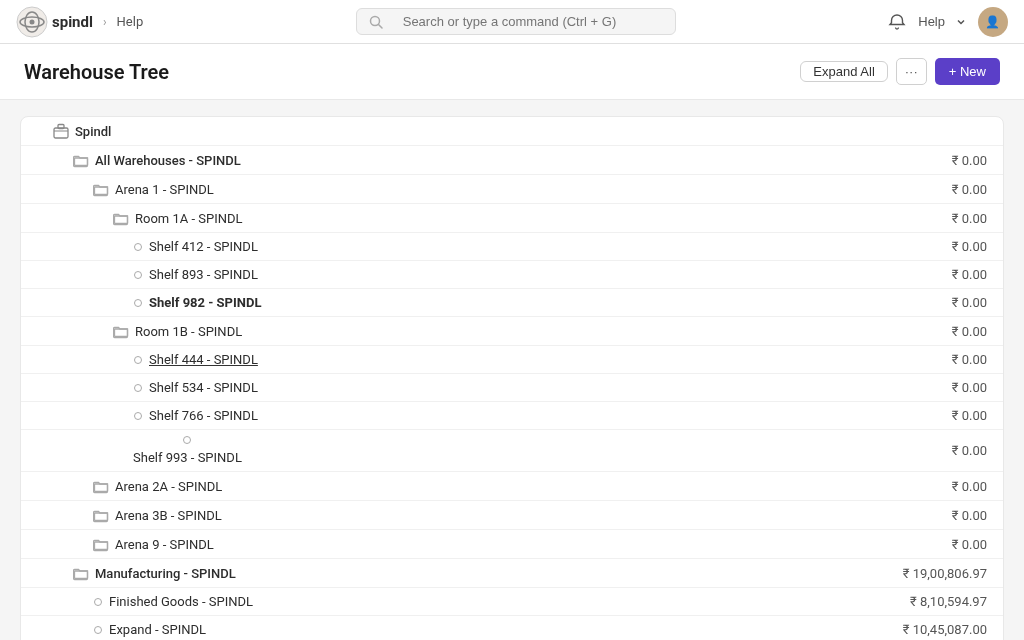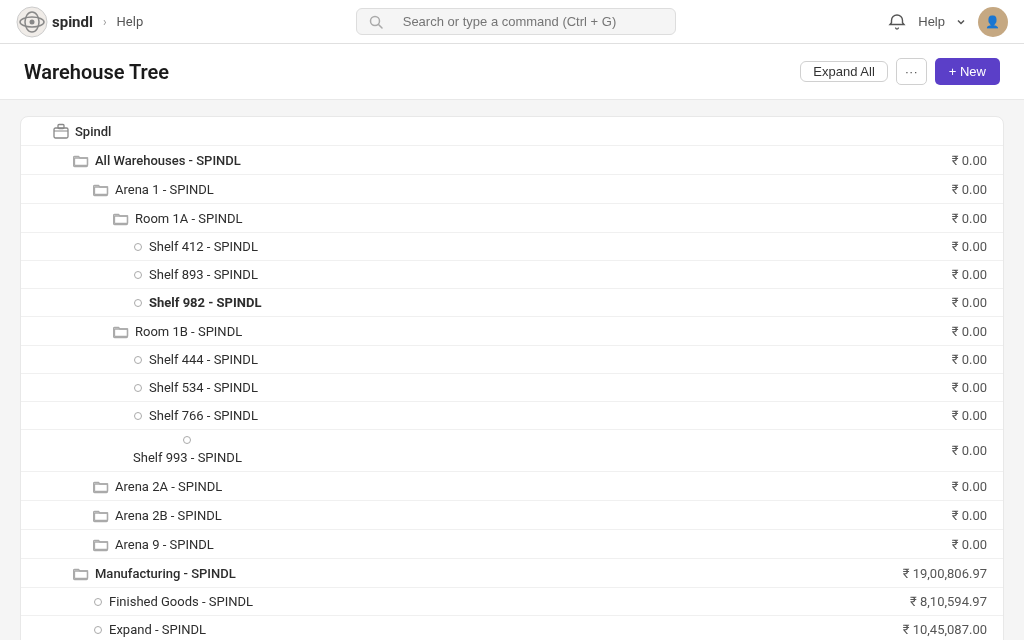--- a/index.html
+++ b/index.html
@@ -329,36 +329,36 @@
     <div class="tree-left" style="padding-left: 76px;">
       <svg width="16" height="16" viewBox="0 0 16 16" fill="none">
     <path d="M1.5 4.5h4l1.5 1.5H14.5v7.5a1 1 0 0 1-1 1h-12a1 1 0 0 1-1-1V5.5a1 1 0 0 1 1-1z" stroke="#aaa" stroke-width="1.3" fill="none"></path>
     <rect x="1.5" y="6" width="13" height="7.5" rx="0.7" stroke="#aaa" stroke-width="1.3" fill="none"></rect>
   </svg>
       <span class="tree-label" style="font-weight: 400;">Room 1B - SPINDL</span>
     </div>
     <span class="tree-value">₹ 0.00</span>
   </div>
       <div class="tree-row">
+    <div class="tree-left" style="padding-left: 96px; text-decoration: underline;">
+      <span class="icon-dot"></span>
+      <span class="tree-label" style="font-weight: 400;">Shelf 444 - SPINDL</span>
+    </div>
+    <span class="tree-value">₹ 0.00</span>
+  </div>
+      <div class="tree-row">
     <div class="tree-left" style="padding-left: 96px;">
       <span class="icon-dot"></span>
-      <span class="tree-label" style="font-weight: 400;">Shelf 444 - SPINDL</span>
+      <span class="tree-label" style="font-weight: 400;">Shelf 534 - SPINDL</span>
     </div>
     <span class="tree-value">₹ 0.00</span>
   </div>
       <div class="tree-row">
     <div class="tree-left" style="padding-left: 96px;">
       <span class="icon-dot"></span>
-      <span class="tree-label" style="font-weight: 400;">Shelf 534 - SPINDL</span>
-    </div>
-    <span class="tree-value">₹ 0.00</span>
-  </div>
-      <div class="tree-row">
-    <div class="tree-left" style="padding-left: 96px;">
-      <span class="icon-dot"></span>
       <span class="tree-label" style="font-weight: 400;">Shelf 766 - SPINDL</span>
     </div>
     <span class="tree-value">₹ 0.00</span>
   </div>
       <div class="tree-row">
     <div class="tree-left" style="padding-left: 96px; flex-direction: column;">
       <span class="icon-dot"></span>
       <span class="tree-label" style="font-weight: 400;">Shelf 993 - SPINDL</span>
     </div>
     <span class="tree-value">₹ 0.00</span>
@@ -372,21 +372,21 @@
       <span class="tree-label" style="font-weight: 400;">Arena 2A - SPINDL</span>
     </div>
     <span class="tree-value">₹ 0.00</span>
   </div>
       <div class="tree-row">
     <div class="tree-left" style="padding-left: 56px;">
       <svg width="16" height="16" viewBox="0 0 16 16" fill="none">
     <path d="M1.5 4.5h4l1.5 1.5H14.5v7.5a1 1 0 0 1-1 1h-12a1 1 0 0 1-1-1V5.5a1 1 0 0 1 1-1z" stroke="#aaa" stroke-width="1.3" fill="none"></path>
     <rect x="1.5" y="6" width="13" height="7.5" rx="0.7" stroke="#aaa" stroke-width="1.3" fill="none"></rect>
   </svg>
-      <span class="tree-label" style="font-weight: 400;">Arena 2B - SPINDL</span>
+      <span class="tree-label" style="font-weight: 400;">Arena 3B - SPINDL</span>
     </div>
     <span class="tree-value">₹ 0.00</span>
   </div>
       <div class="tree-row">
     <div class="tree-left" style="padding-left: 56px;">
       <svg width="16" height="16" viewBox="0 0 16 16" fill="none">
     <path d="M1.5 4.5h4l1.5 1.5H14.5v7.5a1 1 0 0 1-1 1h-12a1 1 0 0 1-1-1V5.5a1 1 0 0 1 1-1z" stroke="#aaa" stroke-width="1.3" fill="none"></path>
     <rect x="1.5" y="6" width="13" height="7.5" rx="0.7" stroke="#aaa" stroke-width="1.3" fill="none"></rect>
   </svg>
       <span class="tree-label" style="font-weight: 400;">Arena 9 - SPINDL</span>

